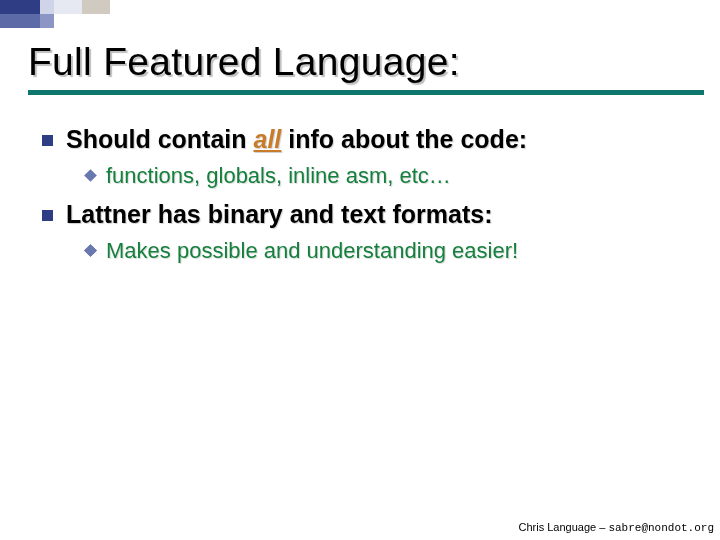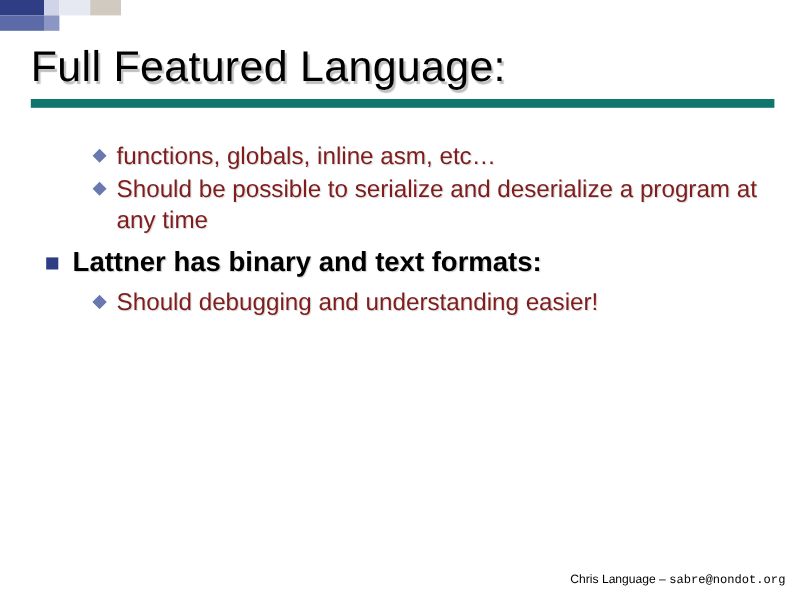--- a/index.html
+++ b/index.html
@@ -29,21 +29,21 @@
     position: absolute;
     top: 40px;
     left: 28px;
     right: 16px;
   }
   .title {
     font-size: 39px;
     font-weight: 400;
     color: #000;
     text-shadow: 2px 2px 1px #bfbfbf;
-    border-bottom: 8px solid #0f766e;
+    border-bottom: 5px solid #0f766e;
     padding-bottom: 6px;
     margin-bottom: 30px;
     letter-spacing: 0.3px;
   }
   .content { padding-left: 14px; }
   .lvl1 {
     font-size: 25px;
     font-weight: 700;
     color: #000;
     margin-top: 10px;
@@ -59,21 +59,21 @@
     background: #2f3d84;
   }
   .lvl1 .em { text-decoration: underline; font-style: italic; color: #c87c2a; }
   .lvl1 .cont { color: #000; }
   .sub {
     padding-left: 44px;
     margin-bottom: 6px;
   }
   .lvl2 {
     font-size: 22px;
-    color: #7f1d1d;
+    color: #15803d;
     line-height: 1.28;
     text-shadow: 1px 1px 1px #d8d8d8;
     position: relative;
     padding-left: 20px;
     margin-bottom: 2px;
   }
   .lvl2 .diamond {
     position: absolute;
     left: 0; top: 9px;
     width: 9px; height: 9px;
@@ -100,42 +100,42 @@
   <div class="seg-d"></div>
     <div class="seg-e"></div>
     <div class="seg-f"></div>
 </div>
 
 <div class="slide">
   <h1 class="title">Full Featured Language:</h1>
 
   <div class="content">
 
+    <div class="lvl1">
+      <span class="square"></span>
+      <span>Should contain </span><span class="em">all</span><span class="cont"> info about the code:</span>
+    </div>
     <div class="sub">
       <div class="lvl2">
         <span class="diamond"></span>
         <span>functions, globals, inline asm, etc…</span>
-      </div>
-      <div class="lvl2">
-        <span class="diamond"></span>
-        <span>Should be possible to serialize and deserialize a program at any time</span>
       </div>
     </div>
 
     <div class="lvl1">
       <span class="square"></span>
       <span>Lattner has binary and text formats:</span>
     </div>
     <div class="sub">
       <div class="lvl2">
         <span class="diamond"></span>
       </div>
       <div class="lvl2">
         <span class="diamond"></span>
-        <span>Should debugging and understanding easier!</span>
+        <span>Makes possible and understanding easier!</span>
       </div>
     </div>
 
   </div>
 </div>
 
 <div class="footer">
   <span>Chris Language</span><span> – </span><span class="mono">sabre@nondot.org</span>
 </div>
 

